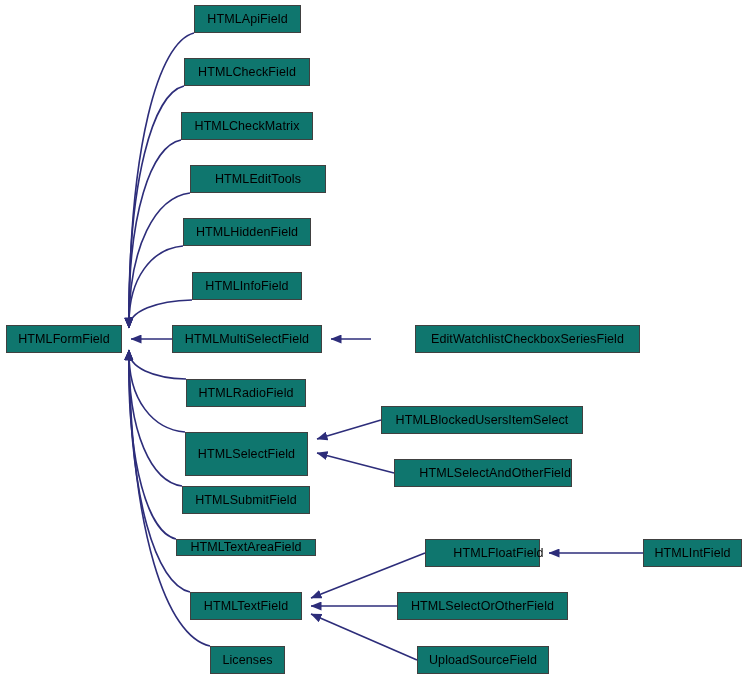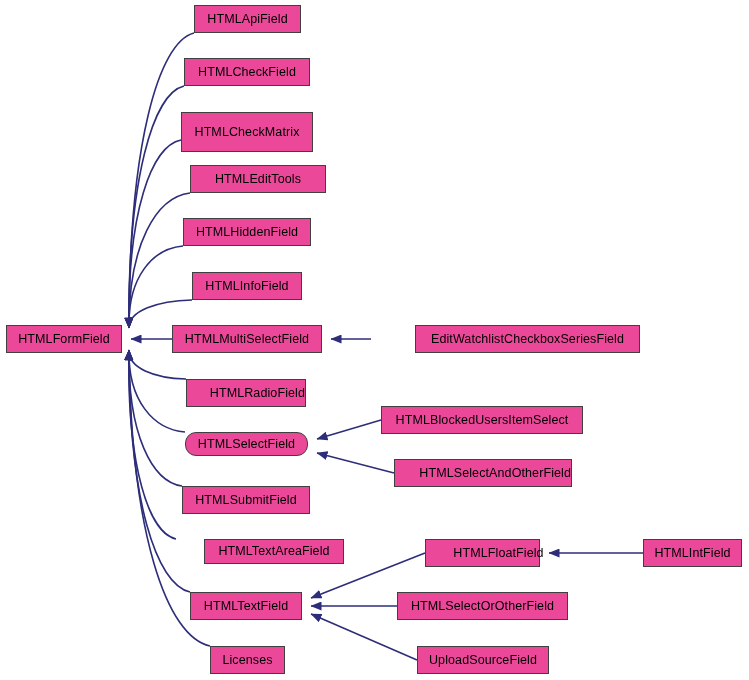--- a/index.html
+++ b/index.html
@@ -21,21 +21,21 @@
     position: absolute;
     left: 0;
     top: 0;
     width: 749px;
     height: 680px;
     pointer-events: none;
   }
   .node {
     position: absolute;
     box-sizing: border-box;
-    background: #ec4899;
+    background: #0f766e;
     border: 1px solid #404040;
     color: #000000;
     font-size: 12.5px;
     line-height: 1;
     display: flex;
     align-items: center;
     justify-content: center;
     white-space: nowrap;
     letter-spacing: 0.1px;
     z-index: 5;
@@ -79,45 +79,45 @@
   <div id="nodes">
       <div class="node" style="left: 6px; top: 325px; width: 116px; height: 28px;">
         <span>HTMLFormField</span>
       </div>
       <div class="node" style="left: 194px; top: 5px; width: 107px; height: 28px;">
         <span>HTMLApiField</span>
       </div>
       <div class="node" style="left: 184px; top: 58px; width: 126px; height: 28px;">
         <span>HTMLCheckField</span>
       </div>
-      <div class="node" style="left: 181px; top: 112px; width: 132px; height: 40px;">
+      <div class="node" style="left: 181px; top: 112px; width: 132px; height: 28px;">
         <span>HTMLCheckMatrix</span>
       </div>
       <div class="node" style="left: 190px; top: 165px; width: 136px; height: 28px;">
         <span>HTMLEditTools</span>
       </div>
       <div class="node" style="left: 183px; top: 218px; width: 128px; height: 28px;">
         <span>HTMLHiddenField</span>
       </div>
       <div class="node" style="left: 192px; top: 272px; width: 110px; height: 28px;">
         <span>HTMLInfoField</span>
       </div>
       <div class="node" style="left: 172px; top: 325px; width: 150px; height: 28px;">
         <span>HTMLMultiSelectField</span>
       </div>
-      <div class="node" style="left: 186px; top: 379px; width: 120px; height: 28px; justify-content: flex-end;">
+      <div class="node" style="left: 186px; top: 379px; width: 120px; height: 28px;">
         <span>HTMLRadioField</span>
       </div>
-      <div class="node" style="left: 185px; top: 432px; width: 123px; height: 24px; border-radius: 11px;">
+      <div class="node" style="left: 185px; top: 432px; width: 123px; height: 44px;">
         <span>HTMLSelectField</span>
       </div>
       <div class="node" style="left: 182px; top: 486px; width: 128px; height: 28px;">
         <span>HTMLSubmitField</span>
       </div>
-      <div class="node" style="left: 176px; top: 539px; width: 140px; height: 25px; margin-left: 28px;">
+      <div class="node" style="left: 176px; top: 539px; width: 140px; height: 17px;">
         <span>HTMLTextAreaField</span>
       </div>
       <div class="node" style="left: 190px; top: 592px; width: 112px; height: 28px;">
         <span>HTMLTextField</span>
       </div>
       <div class="node" style="left: 210px; top: 646px; width: 75px; height: 28px; text-align: right;">
         <span>Licenses</span>
       </div>
       <div class="node" style="left: 371px; top: 325px; width: 225px; height: 28px; margin-left: 44px;">
         <span>EditWatchlistCheckboxSeriesField</span>

